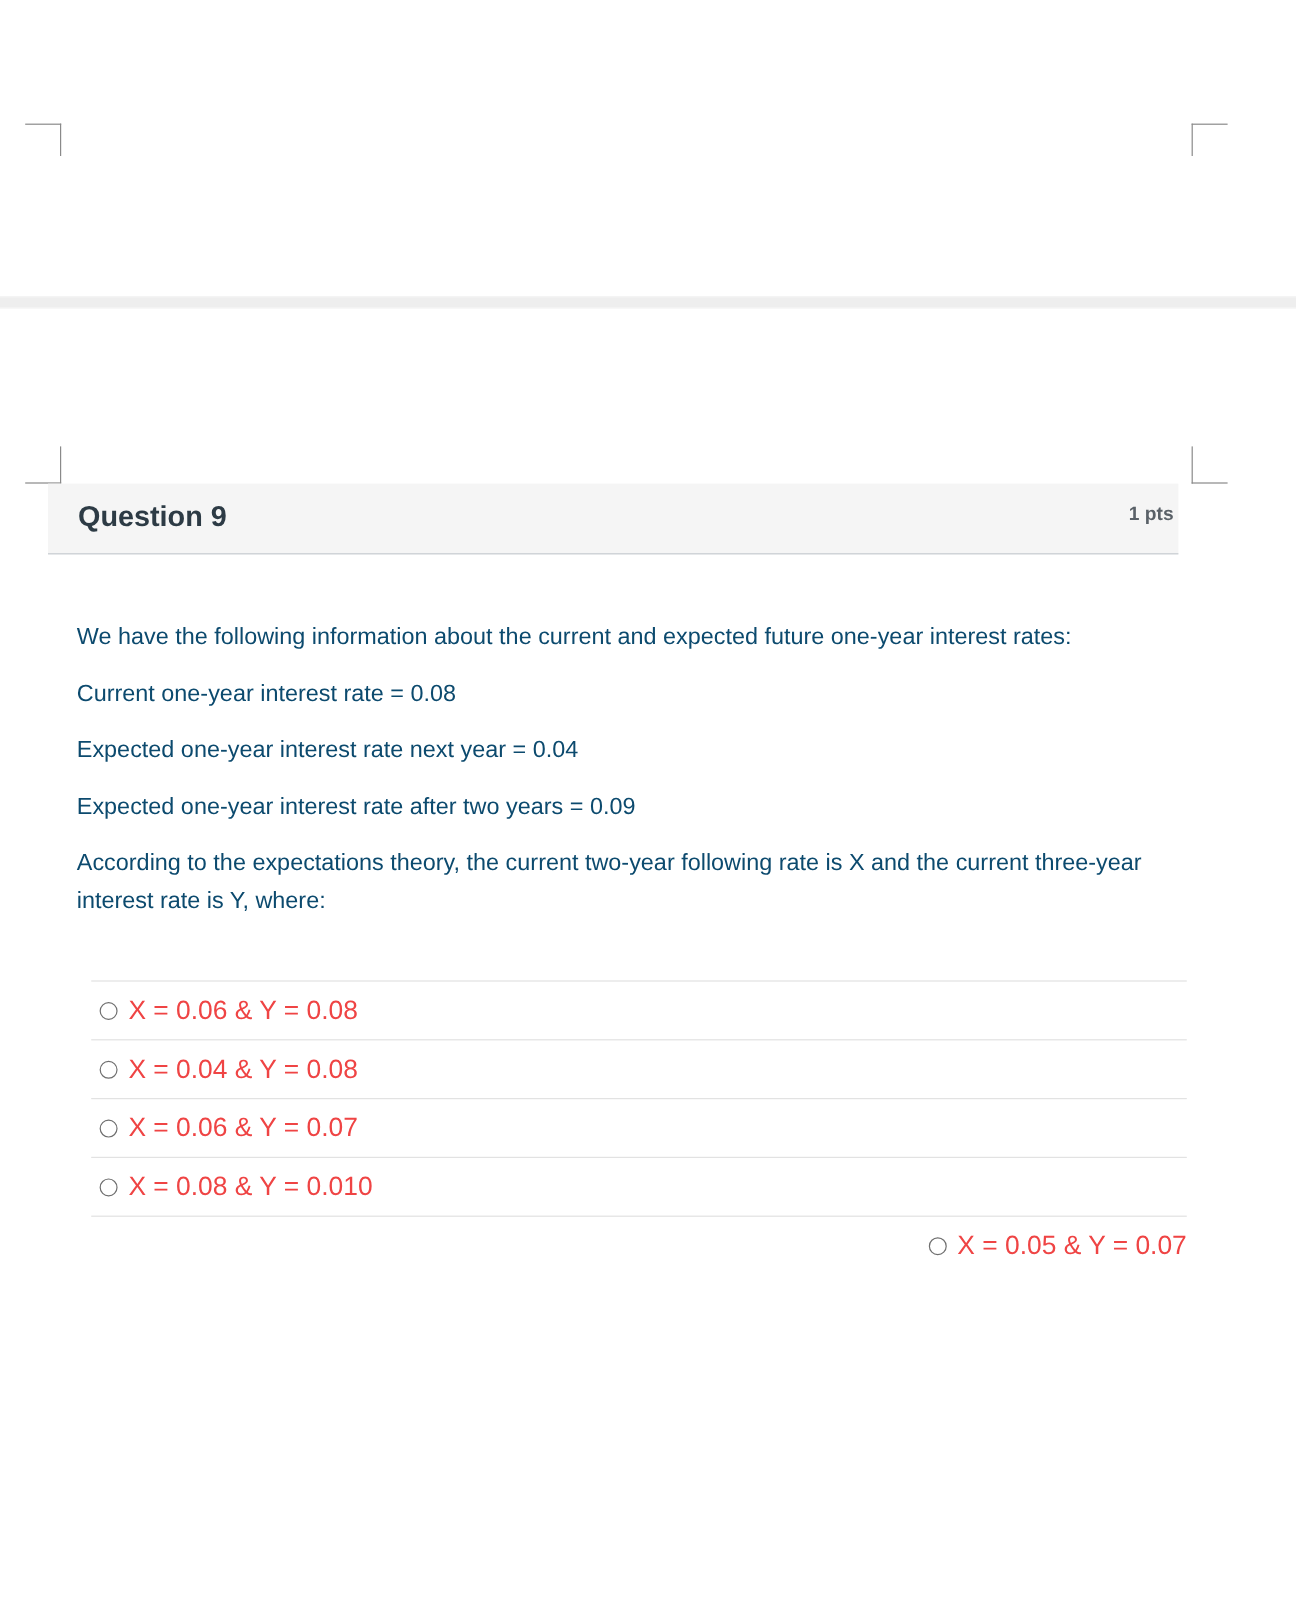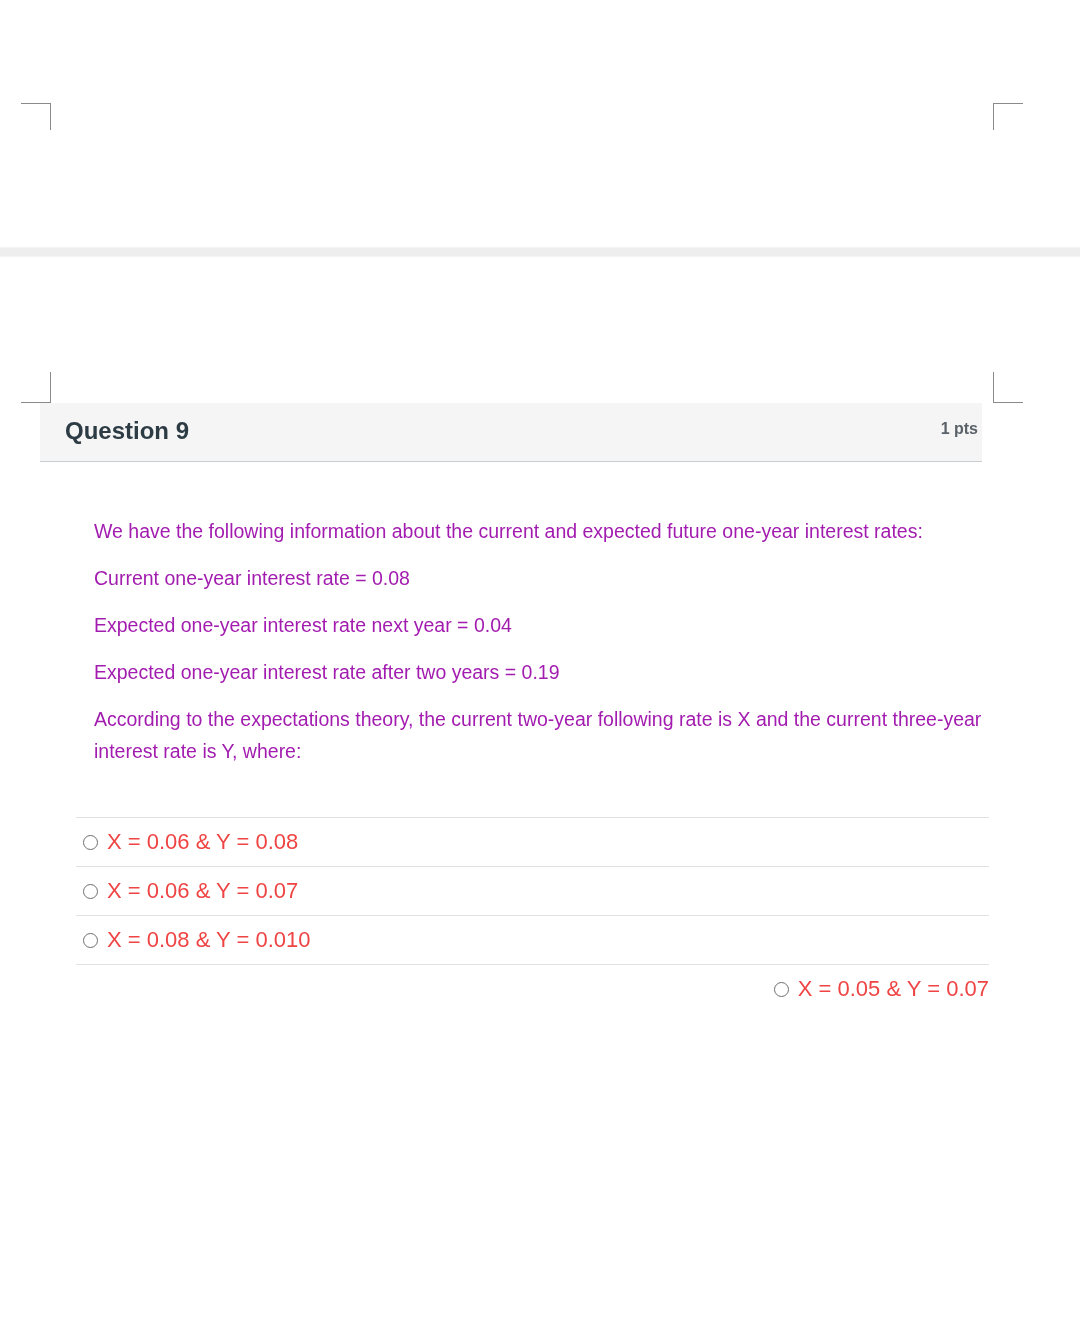--- a/index.html
+++ b/index.html
@@ -65,26 +65,26 @@
       position: absolute;
       right: 4px;
       top: 17px;
       font-size: 16px;
       font-weight: bold;
       color: #5a6168;
     }
 
     .question-body {
       position: absolute;
-      left: 94px;
+      left: 64px;
       top: 515px;
       width: 920px;
       font-size: 19.5px;
       line-height: 32px;
-      color: #a21caf;
+      color: #0c4a6e;
     }
     .question-body p {
       margin: 0 0 15px 0;
     }
 
     .answers {
       position: absolute;
       left: 76px;
       top: 817px;
       width: 913px;
@@ -132,28 +132,32 @@
   <div class="question-header">
     <span class="question-title">Question 9</span>
     <span class="question-points">1 pts</span>
   </div>
 </div>
 
 <div class="question-body">
   <p>We have the following information about the current and expected future one-year interest rates:</p>
   <p>Current one-year interest rate = 0.08</p>
   <p>Expected one-year interest rate next year = 0.04</p>
-  <p>Expected one-year interest rate after two years = 0.19</p>
+  <p>Expected one-year interest rate after two years = 0.09</p>
   <p>According to the expectations theory, the current two-year following rate is X and the current three-year interest rate is Y, where:</p>
 </div>
 
 <div class="answers">
   <label class="answer">
     <span class="radio"></span>
     <span class="answer-label">X = 0.06 &amp; Y = 0.08</span>
+  </label>
+  <label class="answer">
+    <span class="radio"></span>
+    <span class="answer-label">X = 0.04 &amp; Y = 0.08</span>
   </label>
   <label class="answer">
     <span class="radio"></span>
     <span class="answer-label">X = 0.06 &amp; Y = 0.07</span>
   </label>
   <label class="answer">
     <span class="radio"></span>
     <span class="answer-label">X = 0.08 &amp; Y = 0.010</span>
   </label>
   <label class="answer last">

